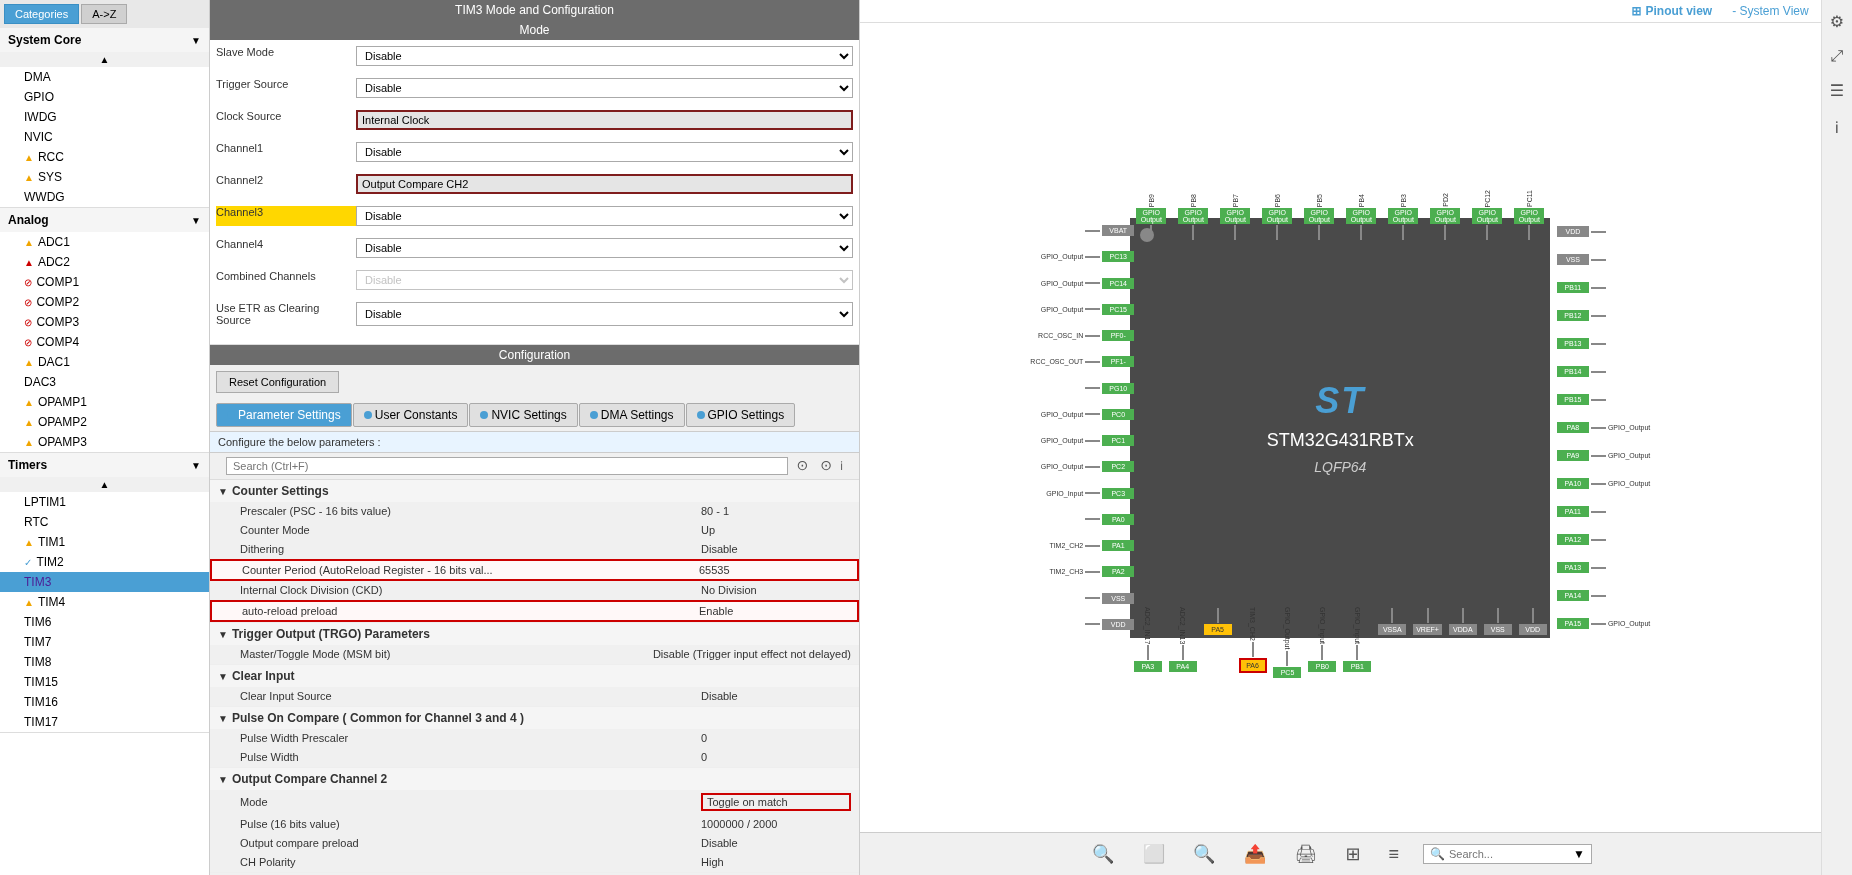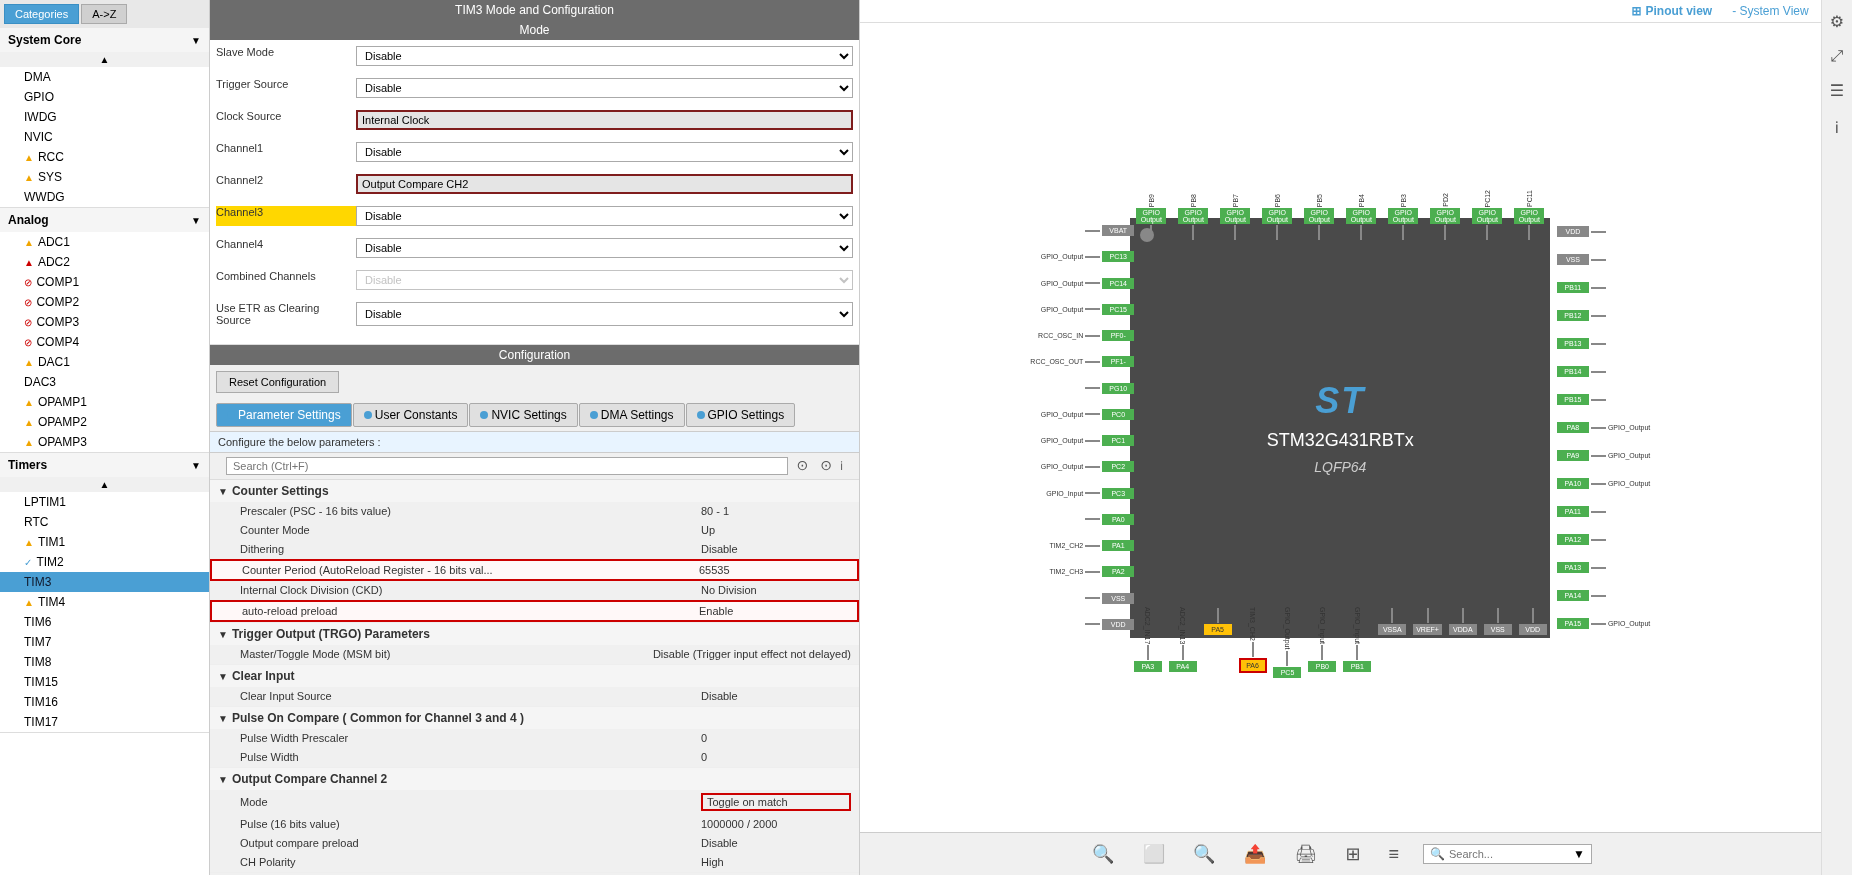--- a/index.html
+++ b/index.html
@@ -7,21 +7,21 @@
 
     
     .sidebar { width: 210px; background: #fff; border-right: 1px solid #ccc; display: flex; flex-direction: column; overflow-y: auto; }
     .sidebar-tabs { display: flex; gap: 2px; padding: 4px; background: #e8e8e8; }
     .sidebar-tab { padding: 3px 10px; border: 1px solid #aaa; cursor: pointer; background: #d0d0d0; font-size: 11px; }
     .sidebar-tab.active { background: #4a9fd4; color: #fff; border-color: #3a8fc4; }
     .sidebar-section { border-bottom: 1px solid #ddd; }
     .sidebar-section-header { display: flex; justify-content: space-between; align-items: center; padding: 5px 8px; background: #f5f5f5; cursor: pointer; font-weight: bold; font-size: 12px; }
     .sidebar-section-header .arrow { font-size: 10px; }
     .sidebar-item { padding: 3px 8px 3px 24px; cursor: pointer; display: flex; align-items: center; gap: 4px; }
-    .sidebar-item.active { background: #4a9fd4; color: #0f172a; }
+    .sidebar-item.active { background: #4a9fd4; color: #4c1d95; }
     .sidebar-item .warning { color: #f0a500; font-size: 10px; }
     .sidebar-item .error { color: #c00; font-size: 10px; }
     .sidebar-scroll-btn { text-align: center; padding: 2px; cursor: pointer; background: #f0f0f0; font-size: 10px; }
 
     
     .config-panel { flex: 1; display: flex; flex-direction: column; overflow: hidden; border-right: 1px solid #ccc; max-width: 650px; }
     .config-title { background: #6c6c6c; color: #fff; text-align: center; padding: 3px; font-size: 12px; }
     .mode-title { background: #6c6c6c; color: #fff; text-align: center; padding: 3px; font-size: 12px; }
 
     .mode-section { padding: 6px; background: #fff; border-bottom: 1px solid #ddd; }

